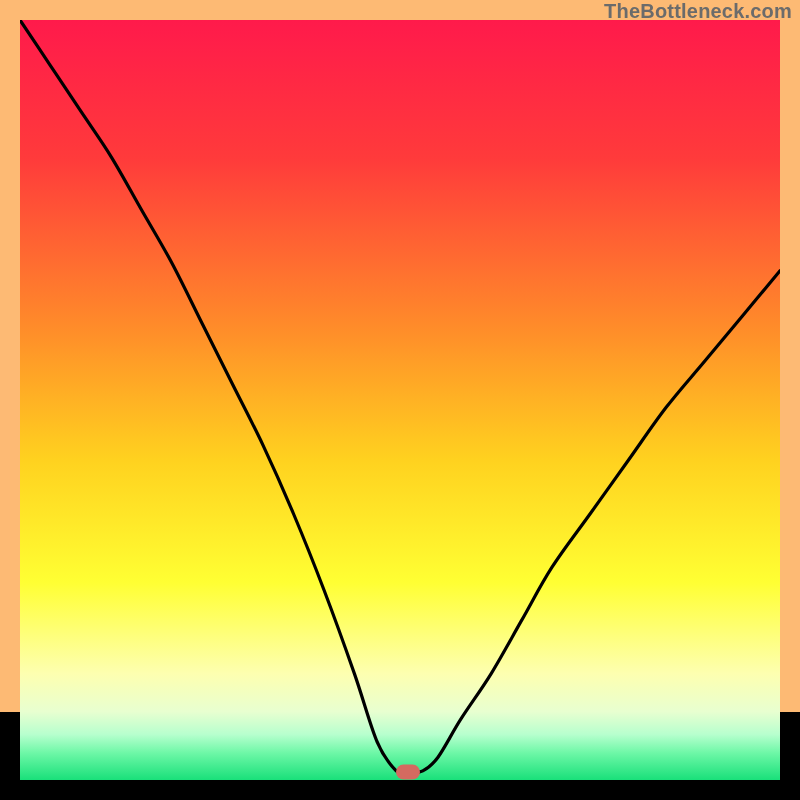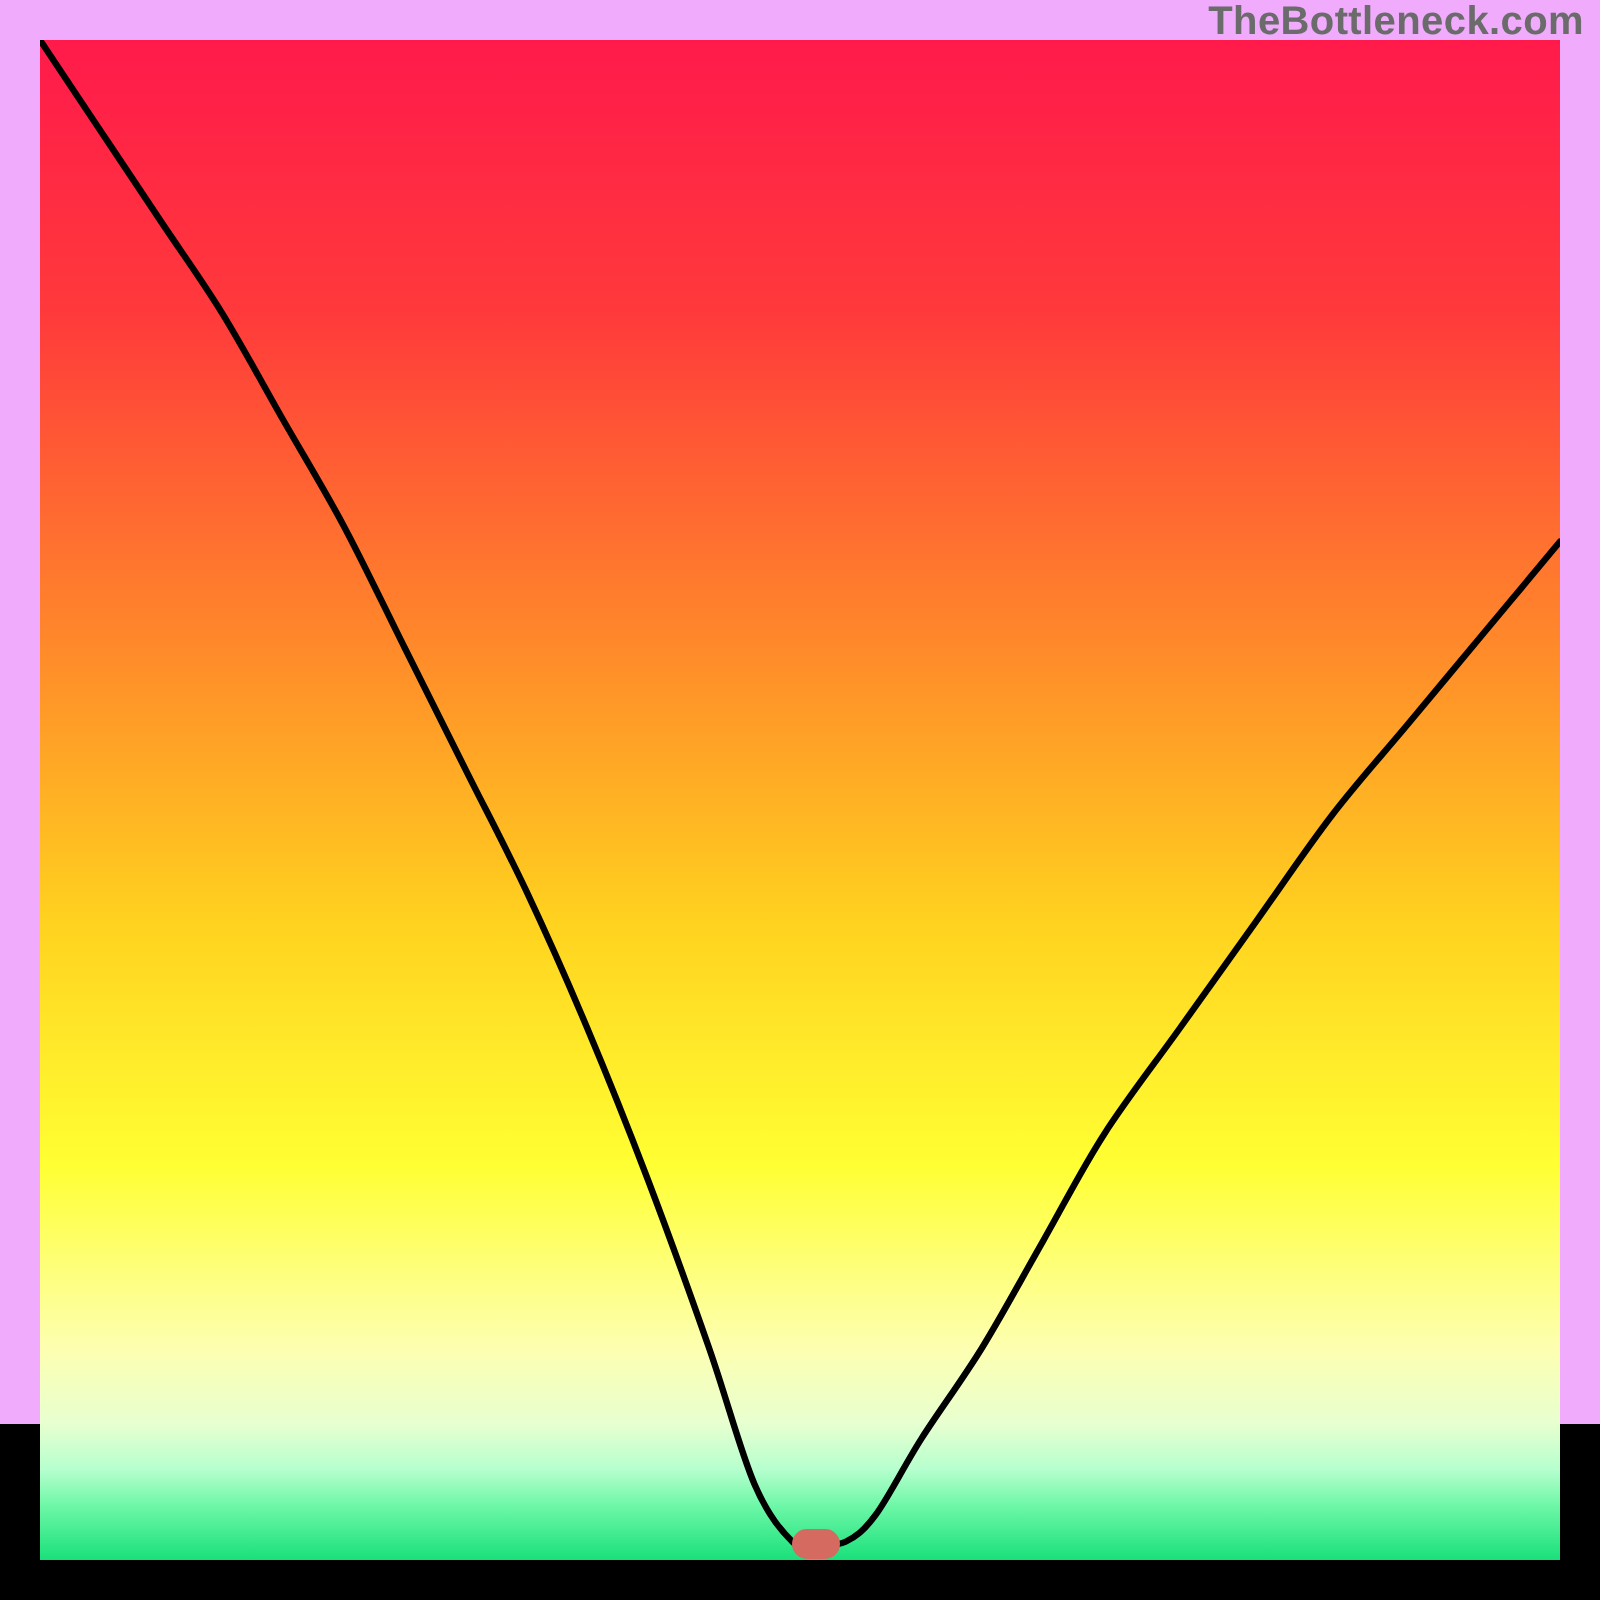--- a/index.html
+++ b/index.html
@@ -9,21 +9,21 @@
     height: 800px;
     background: #000;
     overflow: hidden;
   }
   .frame {
     position: absolute;
     left: 0;
     top: 0;
     width: 800px;
     height: 712px;
-    background: #f0abfc;
+    background: #fdba74;
   }
   .plot {
     position: absolute;
     left: 20px;
     top: 20px;
     width: 760px;
     height: 760px;
     overflow: hidden;
   }
   .gradient {

